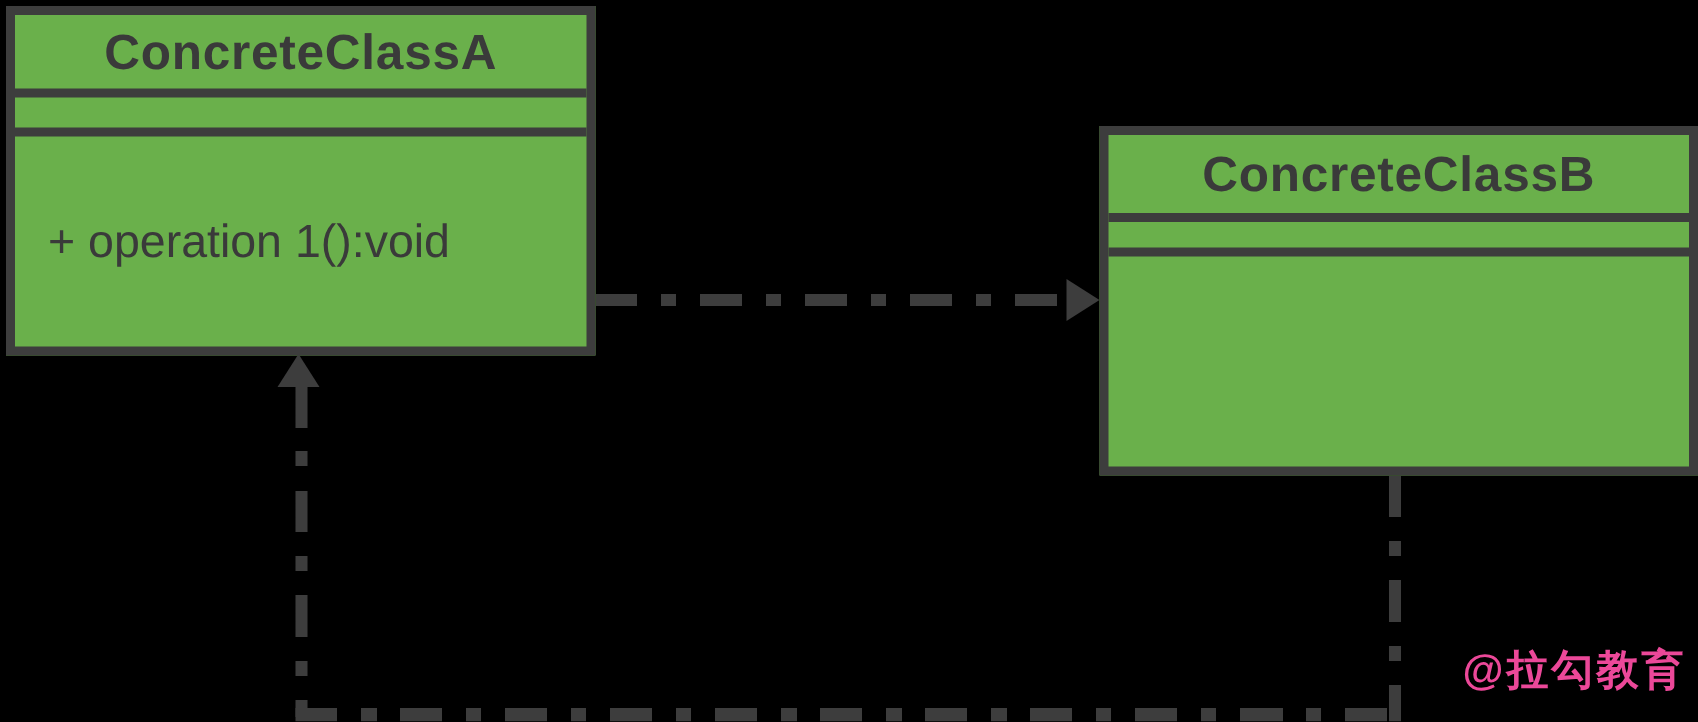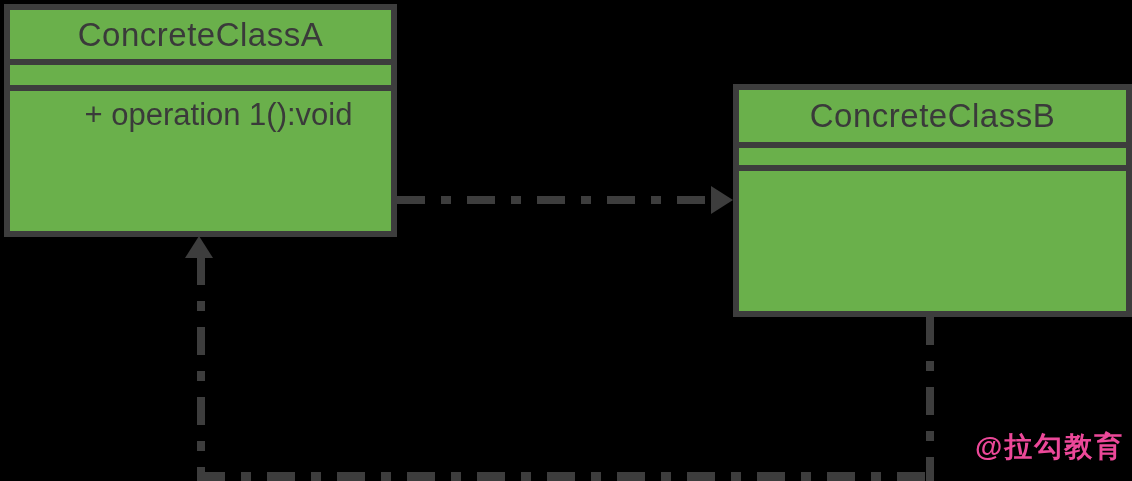--- a/index.html
+++ b/index.html
@@ -20,39 +20,39 @@
     background: #6ab04b;
     border: 6px solid #3d3d3d;
     display: flex;
     flex-direction: column;
   }
   .class-title {
     display: flex;
     align-items: center;
     justify-content: center;
     font-size: 33px;
-    font-weight: 400;
+    font-weight: 700;
     color: #3a3a3a;
     border-bottom: 6px solid #3d3d3d;
     letter-spacing: 0.5px;
     text-align: right;
   }
   .box-a .class-title { height: 49px; }
   .box-b .class-title { height: 52px; }
   .class-attrs {
     border-bottom: 6px solid #3d3d3d;
   }
   .box-a .class-attrs { height: 20px; }
   .box-b .class-attrs { height: 17px; }
   .class-methods {
     flex: 1;
     display: flex;
-    flex-direction: row;
+    flex-direction: column;
     justify-content: center;
-    padding-left: 36px;
+    padding-left: 22px;
     font-size: 31px;
     color: #3a3a3a;
     line-height: 48px;
   }
   
   .dashdot-h {
     position: absolute;
     height: 8px;
     background-image: repeating-linear-gradient(90deg,
       #3d3d3d 0 28px, transparent 28px 44px,

